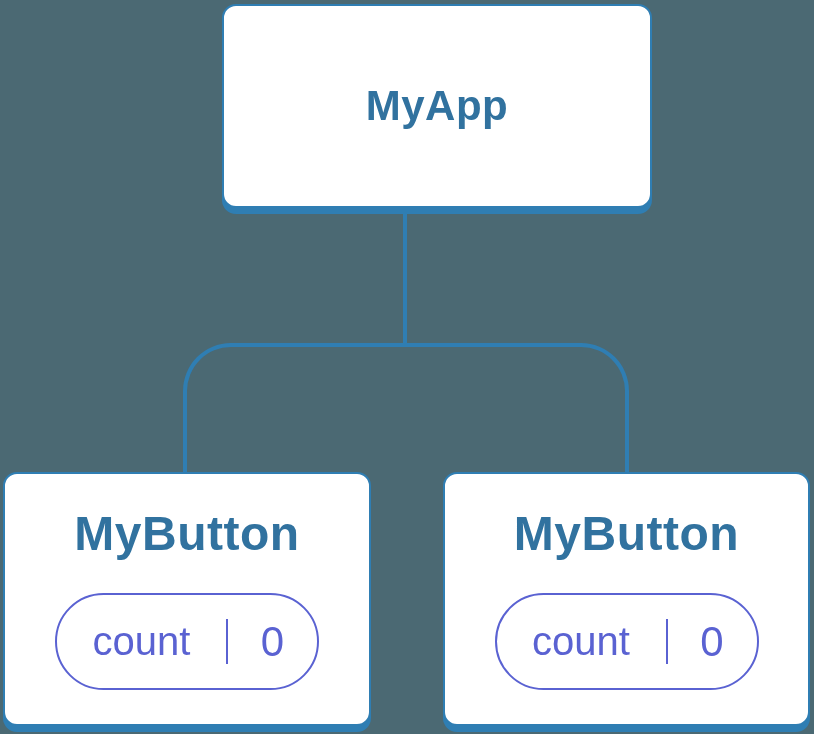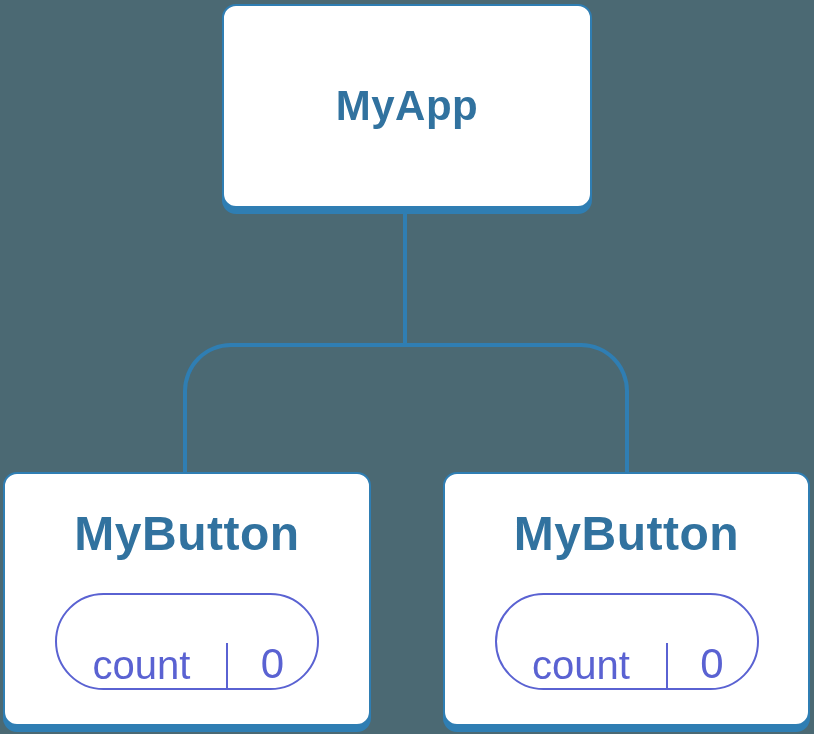--- a/index.html
+++ b/index.html
@@ -47,21 +47,21 @@
     border: 2px solid var(--line-blue);
     border-radius: 14px;
     box-shadow: 0 6px 0 var(--line-blue);
     display: flex;
     flex-direction: column;
     align-items: center;
     justify-content: center;
   }
   .node-root {
     left: 222px; top: 4px;
-    width: 370px; height: 204px;
+    width: 430px; height: 204px;
   }
   .node-child-left {
     left: 3px; top: 472px;
     width: 368px; height: 254px;
     gap: 33px;
   }
   .node-child-right {
     left: 443px; top: 472px;
     width: 367px; height: 254px;
     gap: 33px;
@@ -72,21 +72,21 @@
     font-weight: 700;
     letter-spacing: 0.5px;
     line-height: 1.1;
   }
   .node-child-left .node-label,
   .node-child-right .node-label { font-size: 48px; }
 
   
   .state-pill {
     display: flex;
-    align-items: flex-end;
+    align-items: center;
     height: 97px;
     border: 2.5px solid var(--state-purple);
     border-radius: 60px;
     overflow: hidden;
     background: var(--card-bg);
   }
   .state-key {
     width: 171px;
     display: flex;
     align-items: center;

